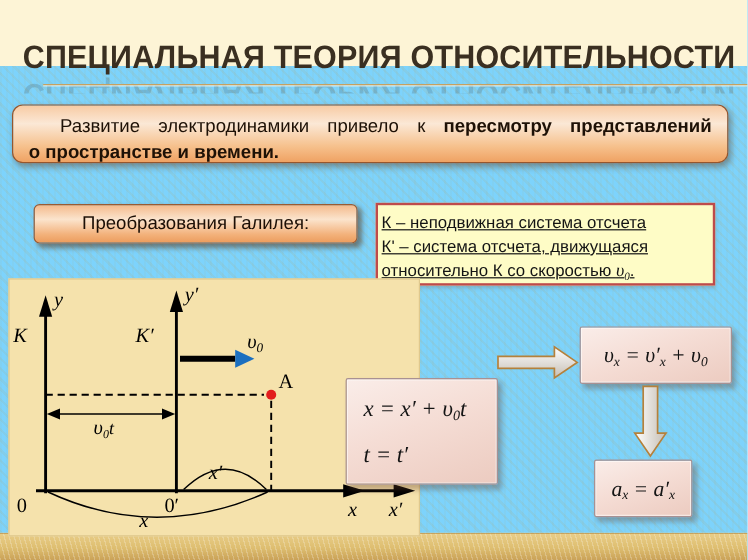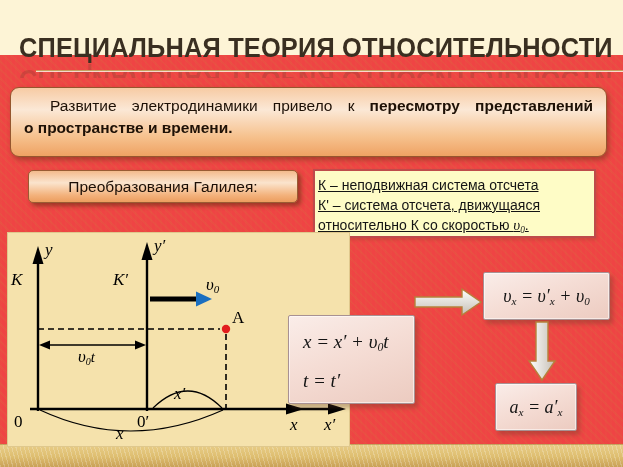--- a/index.html
+++ b/index.html
@@ -1,21 +1,21 @@
 <!DOCTYPE html>
 <html><head>
 <meta charset="utf-8">
 <style>
   html,body { margin:0; padding:0; }
   body { font-family: "Liberation Sans", sans-serif; }
 
   .slide {
     position: relative;
     width: 623px; height: 467px;
-    background-color: #ef4444;
+    background-color: #7dd3fc;
     overflow: hidden;
   }
   
   .texture-main {
     position: absolute; left:0; top:55px; width:623px; height:389px;
     background:
       repeating-linear-gradient(45deg, rgba(193,152,62,0.10) 0 2px, rgba(255,255,255,0) 2px 6px),
       repeating-linear-gradient(90deg, rgba(193,152,62,0.05) 0 2px, rgba(255,255,255,0) 2px 5px);
   }
   .top-band {
@@ -42,21 +42,21 @@
     overflow:hidden; text-align:center; opacity:0.17; z-index:1;
   }
   .title-reflection .title-main { transform: scaleX(0.94) scaleY(-1); }
   .title-underline {
     position:absolute; top:70px; left:36px; width:587px; height:1px;
     background:#C6A160; box-shadow: 0 1px 0 rgba(255,252,240,0.8); z-index:2;
   }
 
   
   .intro-box {
-    position:absolute; left:10px; top:87px; width:597px; height:70px;
+    position:absolute; left:10px; top:87px; width:597px; height:49px;
     box-sizing:border-box; border:1px solid #96562E; border-radius:9px;
     background: linear-gradient(180deg,#F7CBA4 0%,#FBE8D6 32%,#F6C18D 72%,#EFA263 100%);
     box-shadow: 2px 3px 5px rgba(90,50,20,0.45);
     padding: 7px 13px 10px 13px;
     font-size: 15.5px; line-height: 22px; color:#1E1106;
   }
   .intro-line1 { text-align: justify; text-align-last: justify; text-indent: 26px; }
   .bold { font-weight: bold; }
 
   

